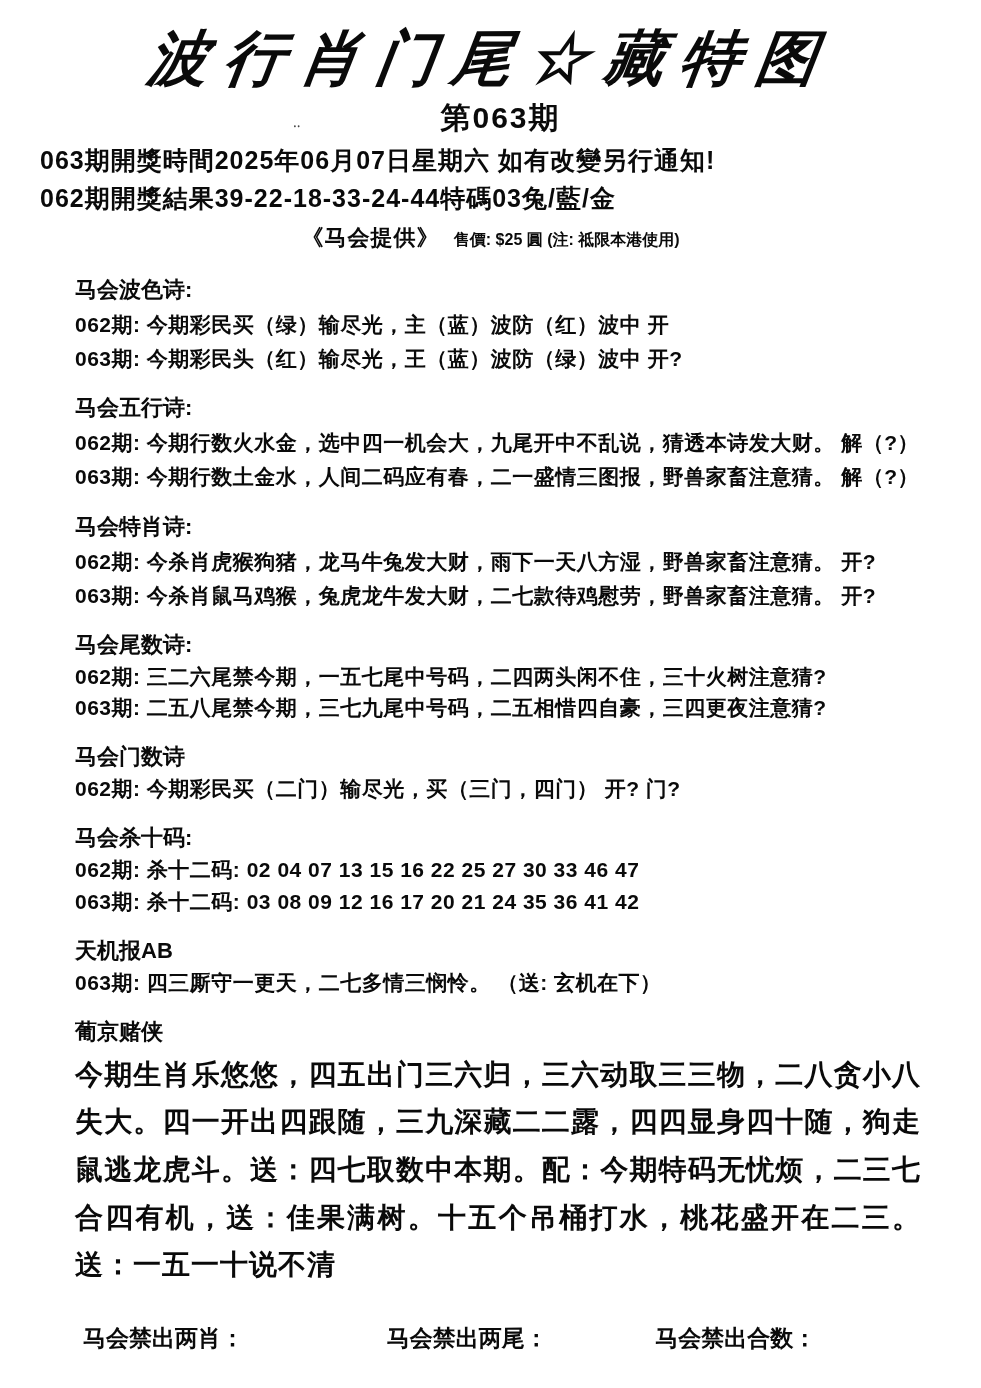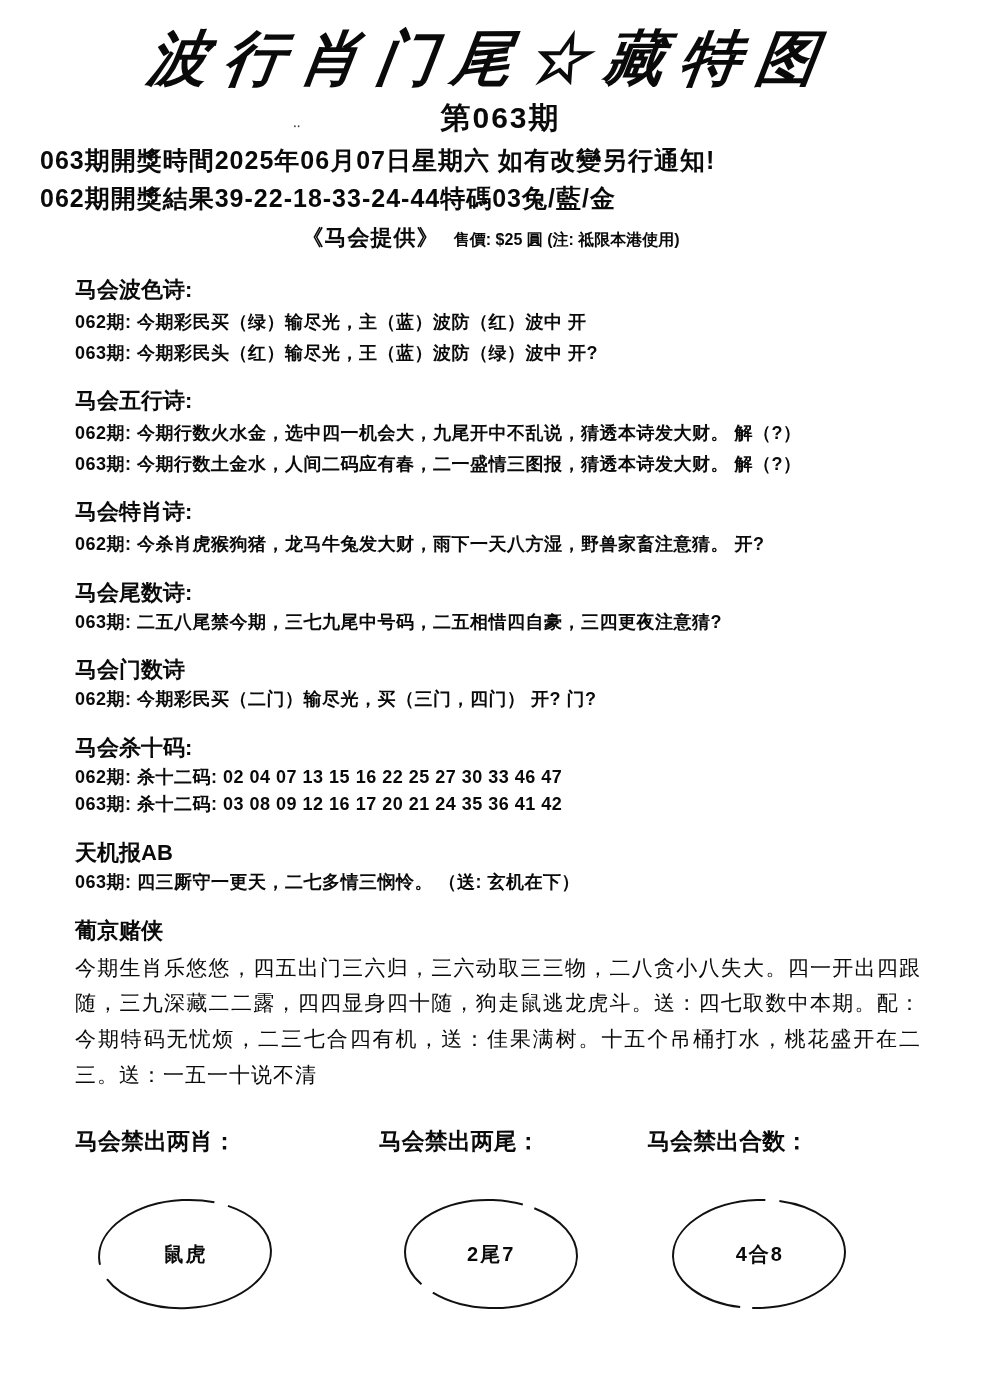--- a/index.html
+++ b/index.html
@@ -23,31 +23,31 @@
   .artifact-dots { position:absolute; left:253px; top:14px; font-size:14px; color:#444; letter-spacing:2px; }
   .sub-line { text-align:left; font-size:25px; font-weight:800; margin-top:5px; letter-spacing:1px; }
   .provider-row { text-align:center; margin-top:8px; white-space:nowrap; }
   .provider { font-size:22px; font-weight:900; letter-spacing:1px; }
   .price-note { font-size:16px; font-weight:800; margin-left:10px; }
 
   
   .sections { padding:0 20px 0 35px; margin-top:14px; }
   .section { margin-top:24px; }
   .section-heading { font-size:22px; font-weight:900; line-height:1.18; }
-  .line { font-size:18px; font-weight:800; line-height:1.2; margin-top:9px; letter-spacing:0.5px; }
+  .line { font-size:21px; font-weight:800; line-height:1.2; margin-top:9px; letter-spacing:0.5px; }
   .section.tight .line { margin-top:6px; }
   .paragraph {
-    font-size:21px; font-weight:400; line-height:1.7; margin-top:6px;
+    font-size:28px; font-weight:700; line-height:1.7; margin-top:6px;
     text-align:justify; letter-spacing:1px;
   }
 
   
   .forbidden-row { display:flex; justify-content:space-between; padding:0 30px 0 35px; margin-top:34px; }
   .forbidden-col { width:300px; }
-  .forbidden-heading { font-size:23px; font-weight:900; }
+  .forbidden-heading { font-size:23px; font-weight:900;margin-left:8px; }
   .forbidden-col:nth-child(2) .forbidden-heading { padding-left:25px; }
   .forbidden-col:nth-child(3) .forbidden-heading { padding-left:15px;font-family:Liberation Serif, serif; }
   .ellipse-wrap { position:relative; width:185px; height:118px; margin:38px 0 0 18px; }
   .forbidden-col:nth-child(2) .ellipse-wrap { margin-left:45px; }
   .forbidden-col:nth-child(3) .ellipse-wrap { margin-left:35px; }
   .ellipse-wrap svg { position:absolute; inset:0; }
   .ellipse-value {
     position:absolute; inset:0; display:flex; align-items:center; justify-content:center;
     font-size:20px; font-weight:900; letter-spacing:2px;
   }
@@ -76,30 +76,32 @@
 
     <div class="section">
       <div class="section-heading">马会波色诗:</div>
       <div class="line">062期: 今期彩民买（绿）输尽光，主（蓝）波防（红）波中 开</div>
       <div class="line">063期: 今期彩民头（红）输尽光，王（蓝）波防（绿）波中 开?</div>
     </div>
 
     <div class="section">
       <div class="section-heading">马会五行诗:</div>
       <div class="line">062期: 今期行数火水金，选中四一机会大，九尾开中不乱说，猜透本诗发大财。 解（?）</div>
-      <div class="line">063期: 今期行数土金水，人间二码应有春，二一盛情三图报，猜透本诗发大财。 解（?）</div>
+      <div class="line">063期: 今期行数土金水，人间二码应有春，二一盛情三图报，野兽家畜注意猜。 解（?）</div>
     </div>
 
     <div class="section">
       <div class="section-heading">马会特肖诗:</div>
       <div class="line">062期: 今杀肖虎猴狗猪，龙马牛兔发大财，雨下一天八方湿，野兽家畜注意猜。 开?</div>
+      <div class="line">063期: 今杀肖鼠马鸡猴，兔虎龙牛发大财，二七款待鸡慰劳，野兽家畜注意猜。 开?</div>
     </div>
 
     <div class="section tight">
       <div class="section-heading">马会尾数诗:</div>
+      <div class="line">062期: 三二六尾禁今期，一五七尾中号码，二四两头闲不住，三十火树注意猜?</div>
       <div class="line">063期: 二五八尾禁今期，三七九尾中号码，二五相惜四自豪，三四更夜注意猜?</div>
     </div>
 
     <div class="section tight">
       <div class="section-heading">马会门数诗</div>
       <div class="line">062期: 今期彩民买（二门）输尽光，买（三门，四门） 开? 门?</div>
     </div>
 
     <div class="section tight">
       <div class="section-heading">马会杀十码:</div>

